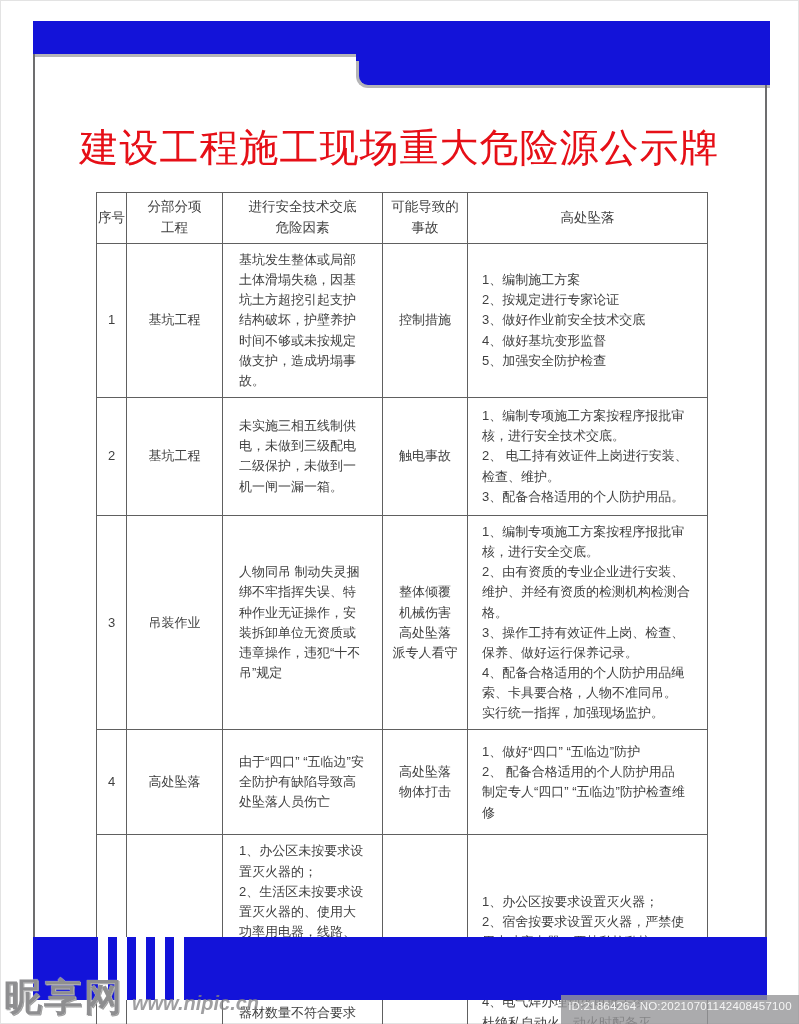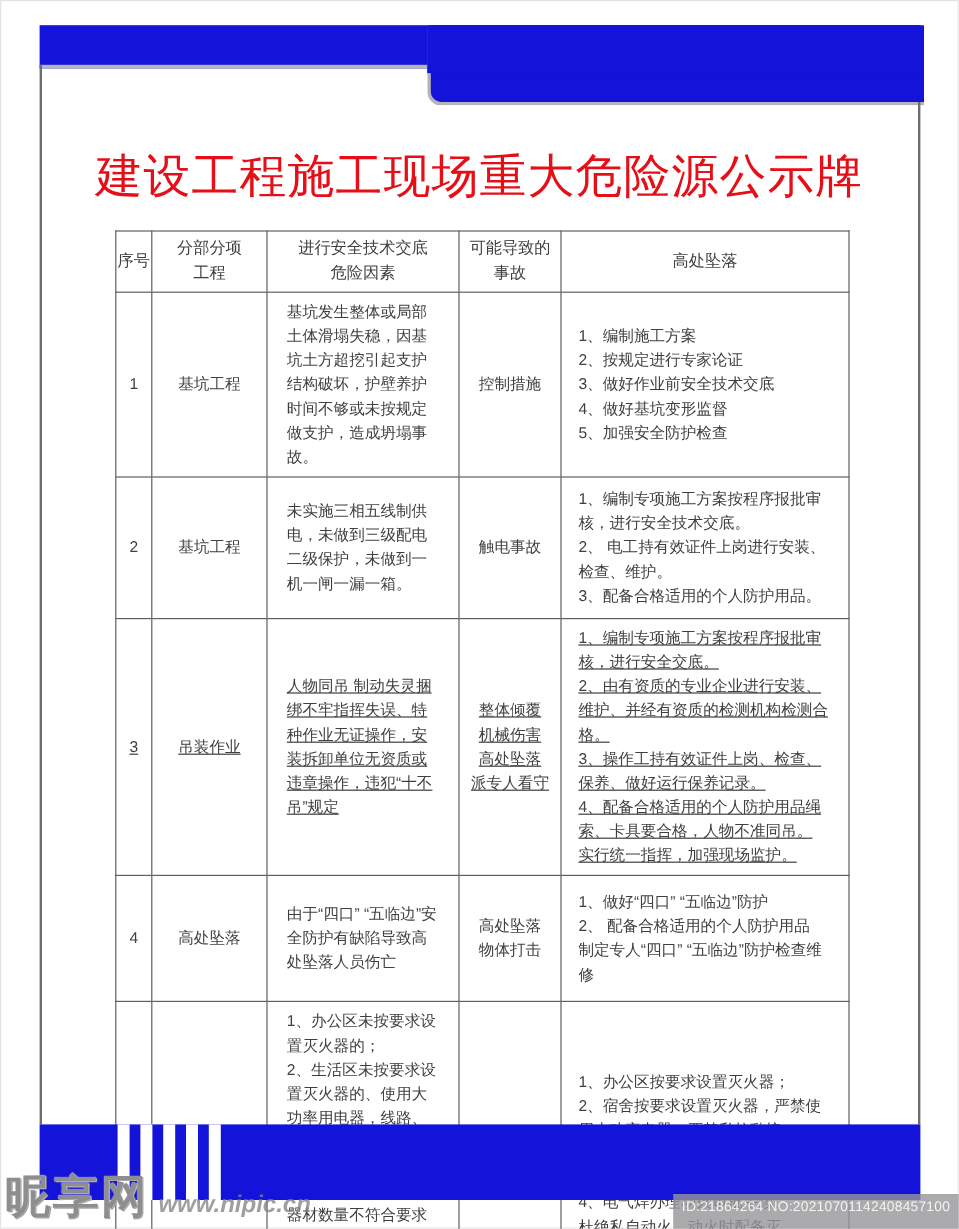--- a/index.html
+++ b/index.html
@@ -32,21 +32,21 @@
   table.hz td,table.hz th{border:1px solid #606060;vertical-align:middle;
     font-weight:normal;line-height:1.55;overflow:hidden;}
   td.center,th.center{text-align:center;}
   td.ml{white-space:pre-line;}
   th.hd{text-align:center;font-size:13.5px;white-space:pre-line;line-height:1.5;}
   td.pad{padding:6px 14px 6px 16px;text-align:left;}
   td.padm{padding:6px 12px 6px 14px;text-align:left;}
   tr.rh  > *{height:48px;}
   tr.r1 > *{height:105px;margin-left:38px;}
   tr.r2 > *{height:105px;}
-  tr.r3 > *{height:170px;text-decoration:underline;}
+  tr.r3 > *{height:170px;}
   tr.r4 > *{height:92px;}
   tr.r5 > *{height:208px;}
 
   
   .footer-band{position:absolute;left:33px;top:937px;width:734px;height:63px;background:var(--blue);}
   .stripe{position:absolute;top:0;width:10px;height:63px;background:#ffffff;}
   .s1{left:65px;} .s2{left:84px;} .s3{left:103px;} .s4{left:122px;} .s5{left:141px;}
 
   
   .wm-left{position:absolute;left:4px;top:972px;display:flex;align-items:baseline;gap:8px;

